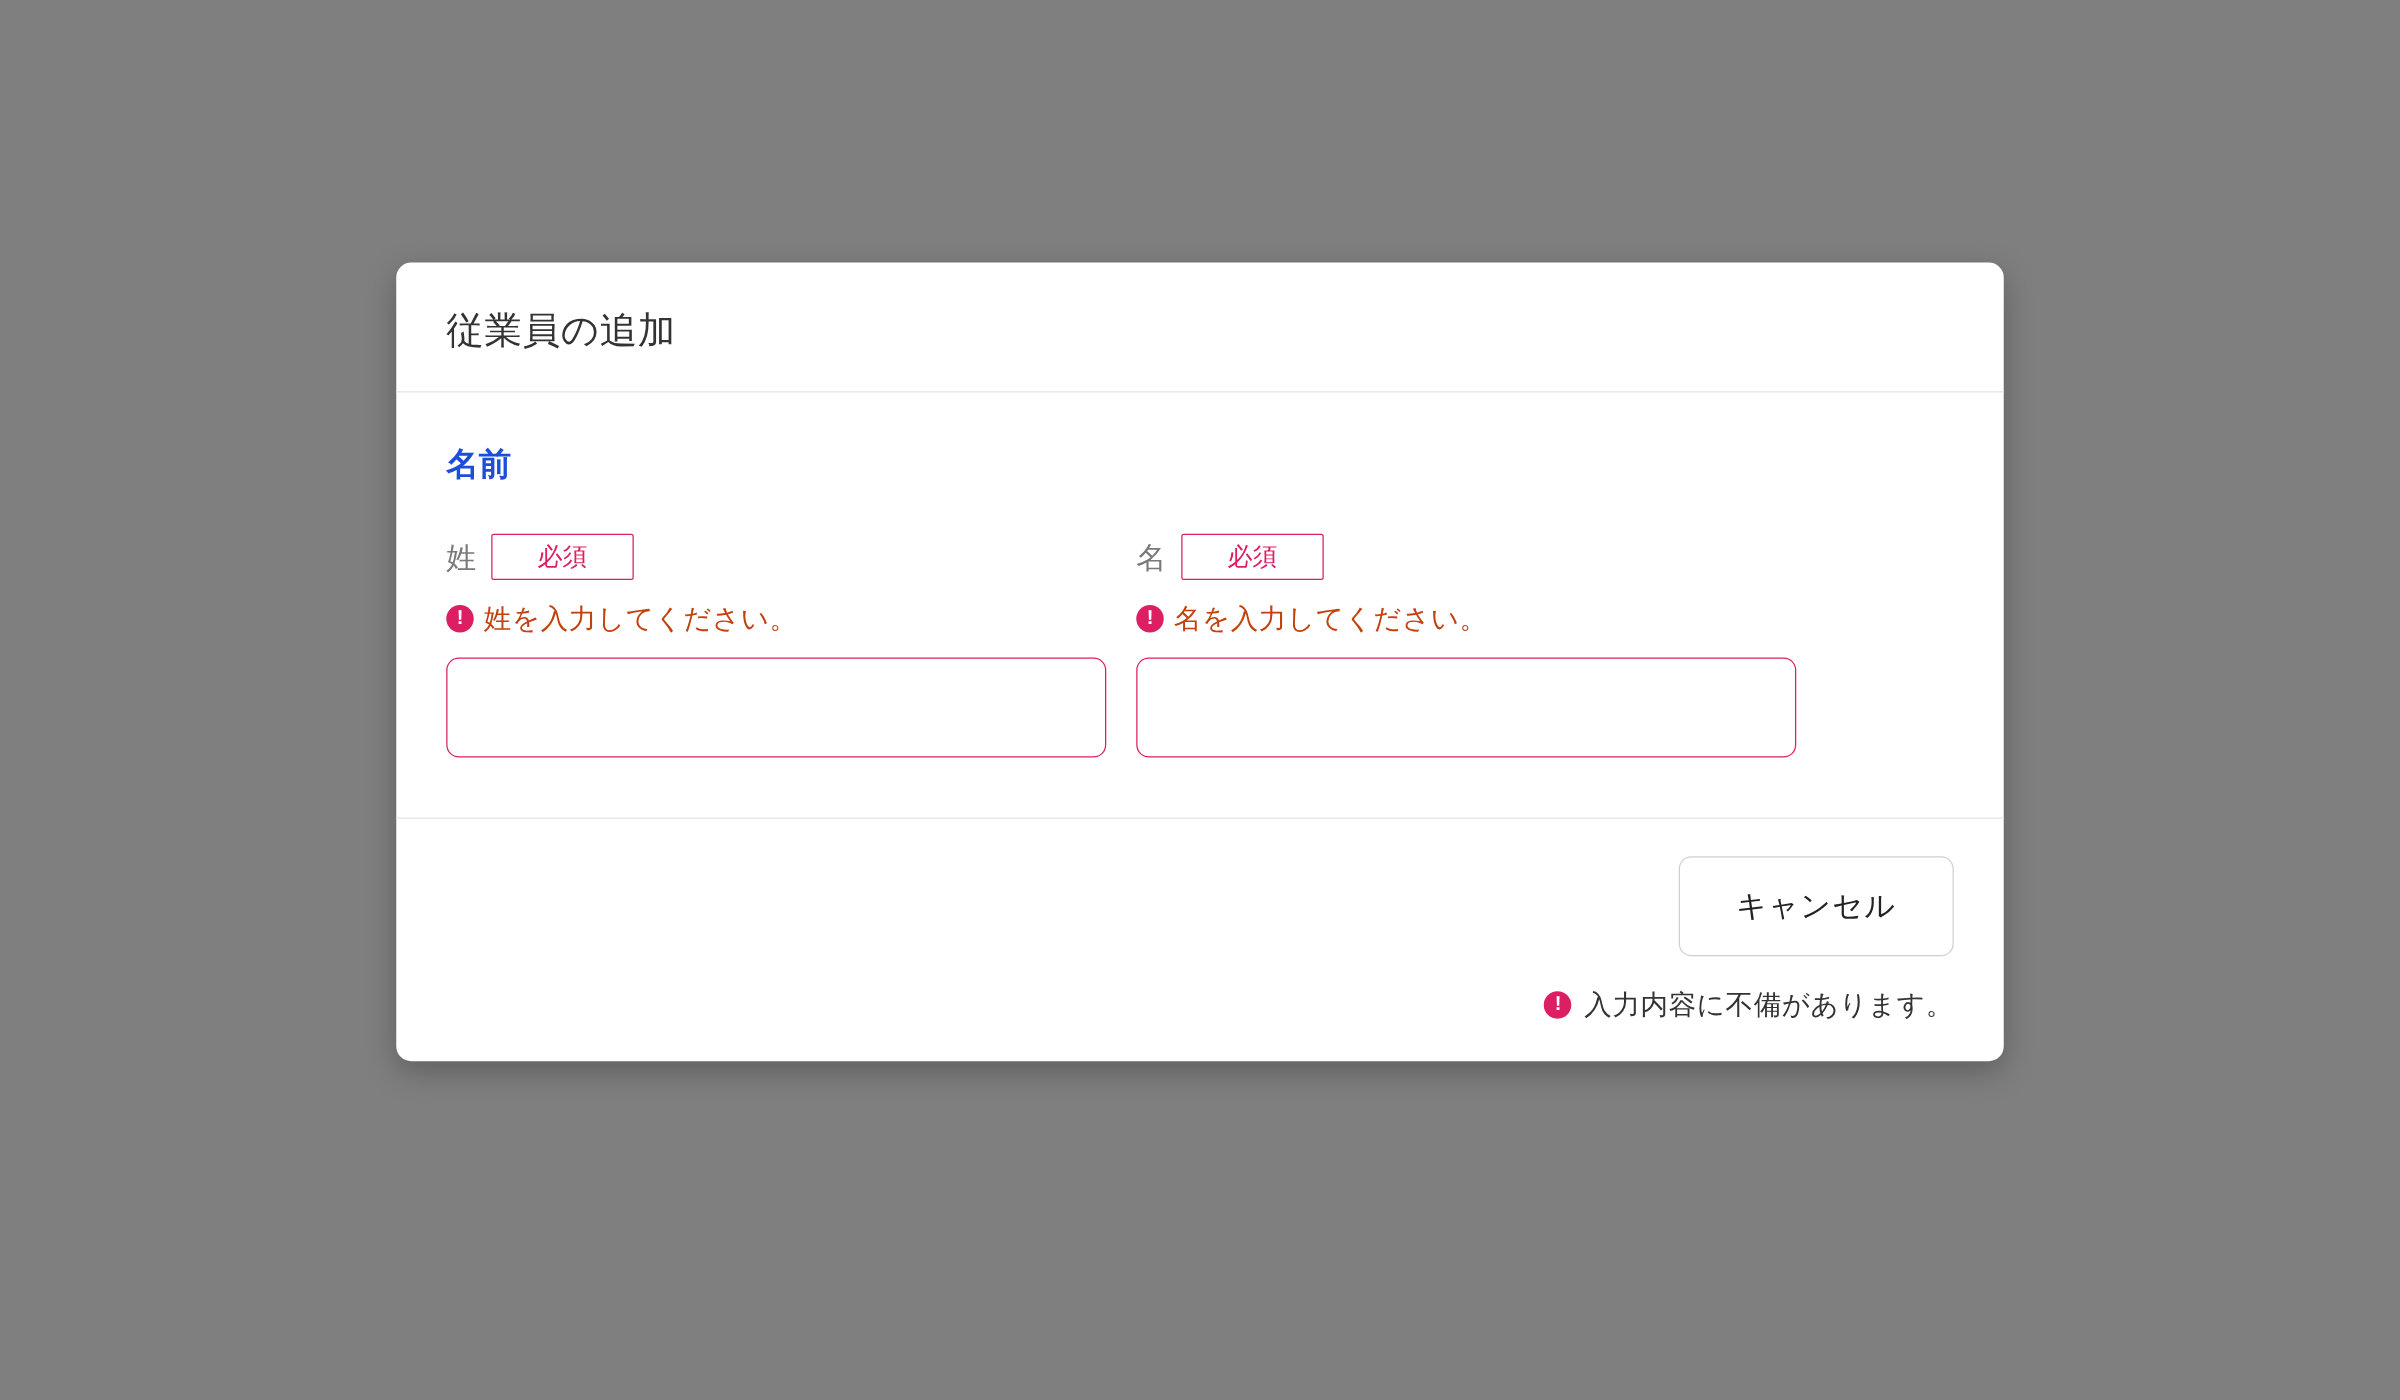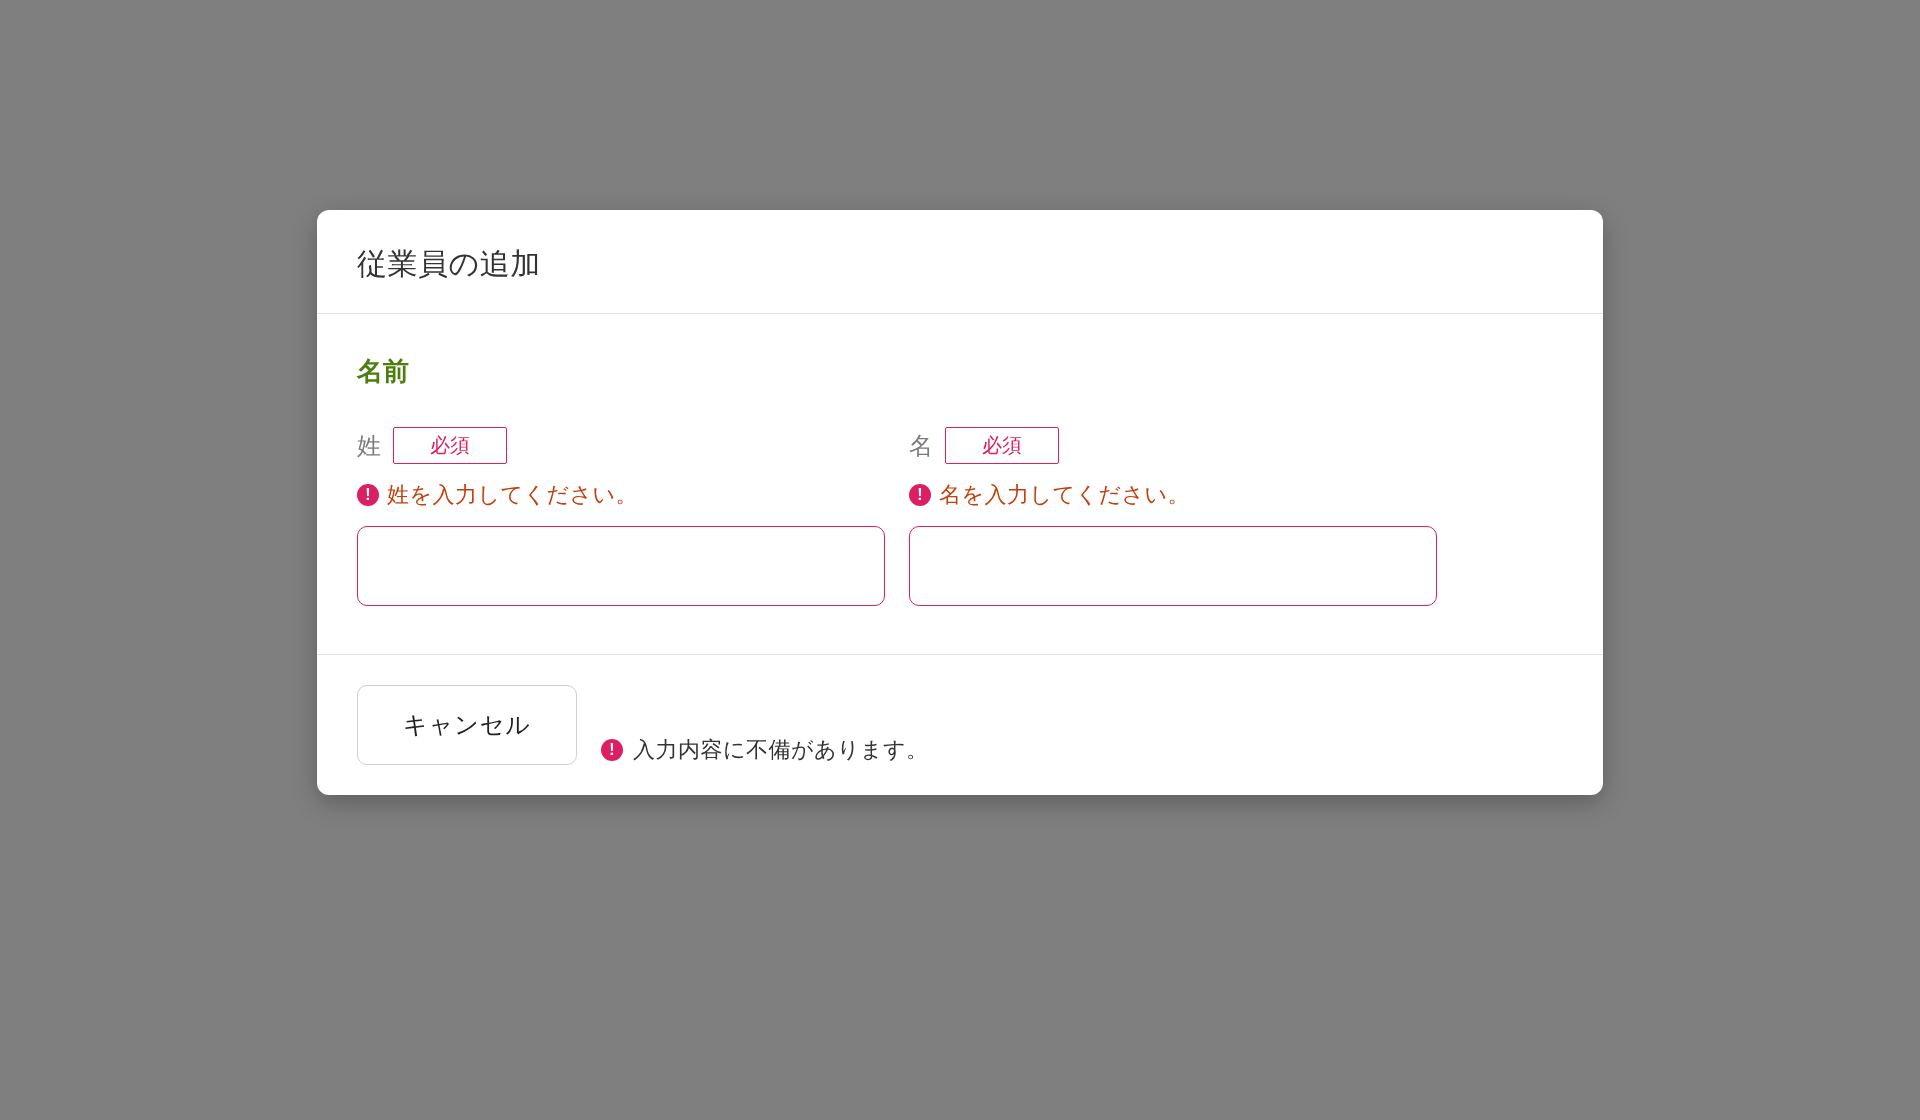--- a/index.html
+++ b/index.html
@@ -29,21 +29,21 @@
     color: #333;
     letter-spacing: 0.5px;
   }
   .dialog-body {
     padding: 40px 40px 48px 40px;
     border-bottom: 1px solid #e5e5e5;
   }
   .section-title {
     font-size: 26px;
     font-weight: 700;
-    color: #4d7c0f;
+    color: #1d4ed8;
     margin-bottom: 38px;
   }
   .fields-row {
     display: flex;
     gap: 24px;
   }
   .field {
     flex: 0 0 528px;
     display: flex;
     flex-direction: column;
@@ -105,21 +105,21 @@
     border: 1.5px solid #dc1e63;
     border-radius: 10px;
     font-size: 22px;
     padding: 0 18px;
     background: #fff;
     outline: none;
   }
   .dialog-footer {
     padding: 30px 40px 30px 40px;
     display: flex;
-    flex-direction: row;
+    flex-direction: column;
     align-items: flex-end;
     gap: 24px;
   }
   .button-row {
     display: flex;
     gap: 30px;
   }
   .btn {
     height: 80px;
     border-radius: 10px;

